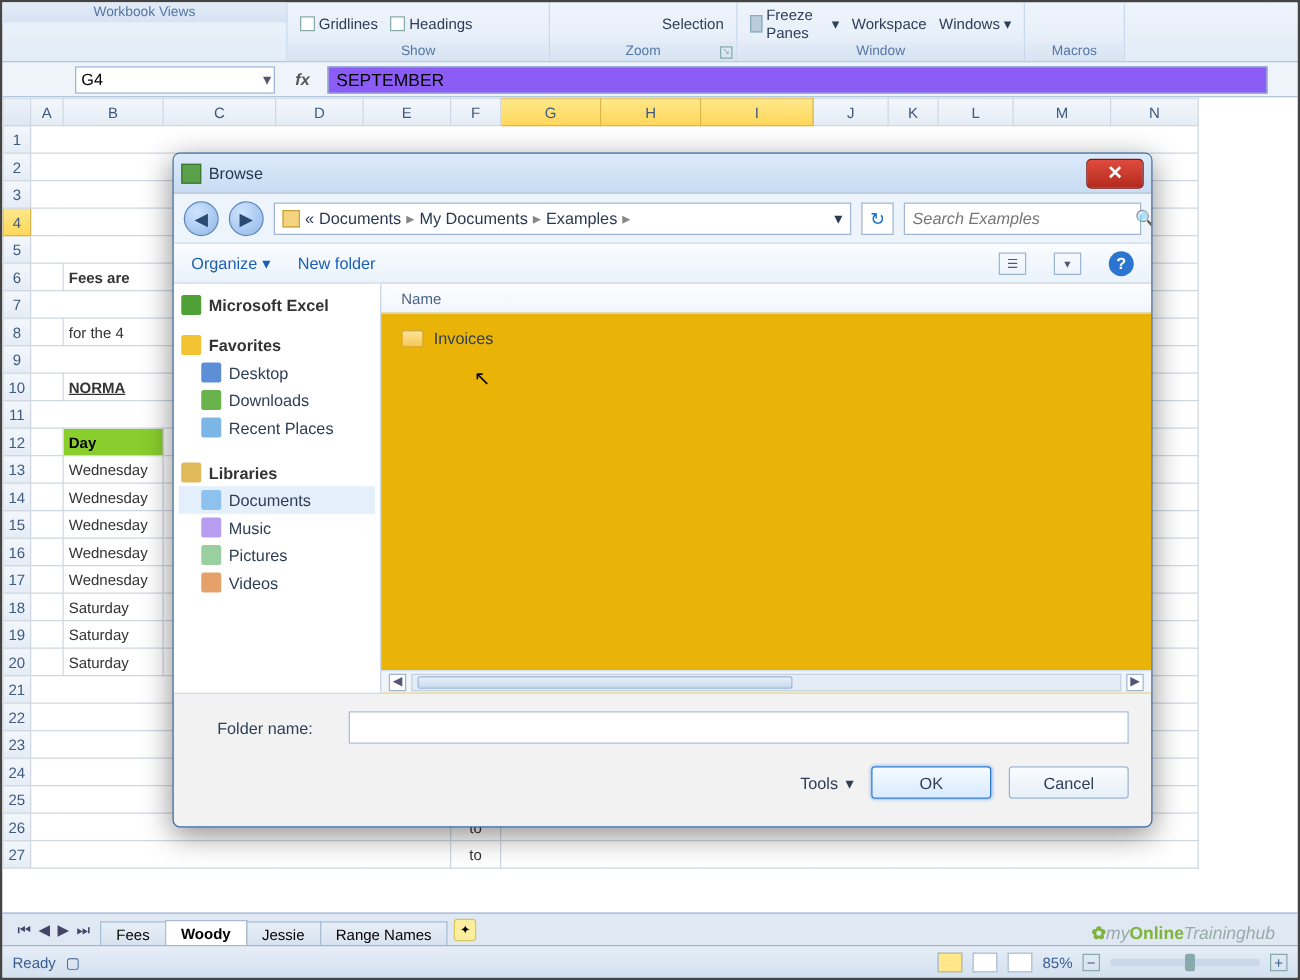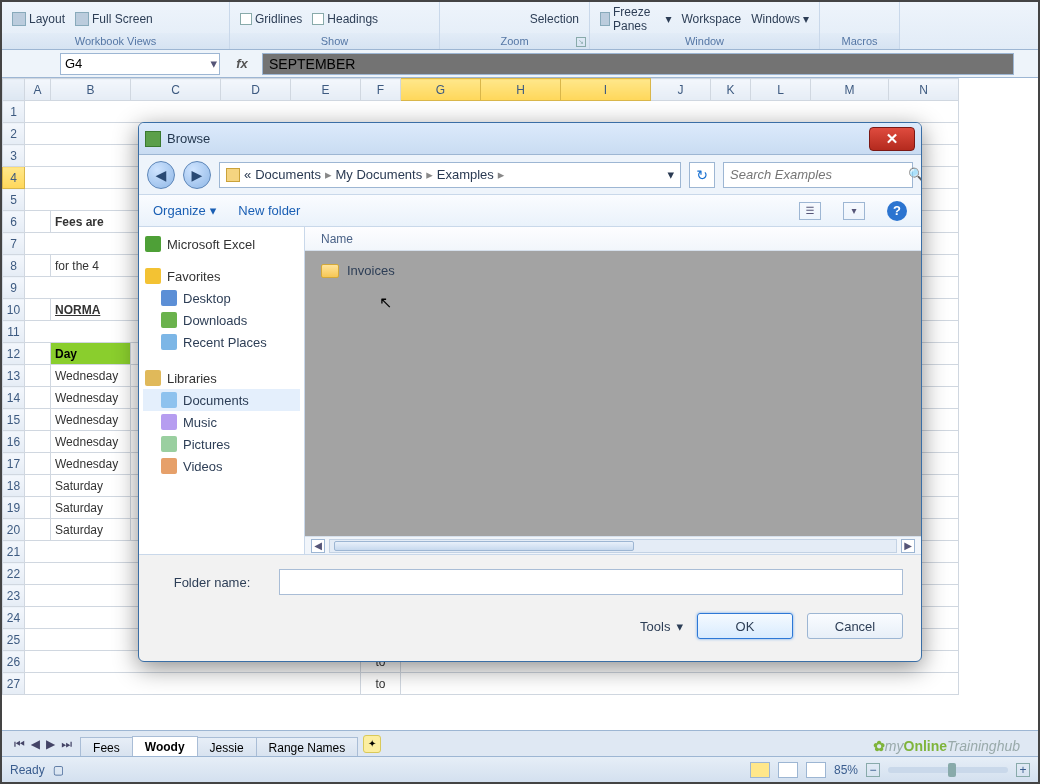--- a/index.html
+++ b/index.html
@@ -26,21 +26,21 @@
 .rbtn .ico { width:14px; height:14px; background:#bcd; border:1px solid #8ab; }
 .chk { width:12px; height:12px; border:1px solid #8aa; display:inline-block; background:#fff; }
 
 
 .formula-bar { position:absolute; top:48px; left:0; right:0; height:28px; display:flex;
   align-items:center; border-bottom:1px solid #9db6d3; background:#eef4fa; }
 .namebox { width:160px; height:22px; margin:0 2px 0 58px; background:#fff; border:1px solid #9db6d3;
   display:flex; align-items:center; padding:0 4px; font-size:13px; position:relative; }
 .namebox .dd { position:absolute; right:2px; color:#557; cursor:pointer; }
 .fx-ico { width:40px; display:flex; justify-content:center; color:#555; font-style:italic; font-weight:bold; font-size:13px; }
-.formula-input { flex:1; height:22px; background:#737373; border:1px solid #9db6d3; margin-right:24px;
+.formula-input { flex:1; height:22px; background:#8b5cf6; border:1px solid #9db6d3; margin-right:24px;
   padding:2px 6px; font-size:14px; }
 
 
 .grid-area { position:absolute; top:76px; left:0; right:0; bottom:52px; background:#fff; overflow:hidden; }
 .sheet { border-collapse:collapse; font-size:12px; }
 .sheet th, .sheet td { border:1px solid #d0d7e0; height:22px; text-align:center; font-weight:normal; color:#333; }
 .sheet th { background:linear-gradient(#f3f7fc,#e5ecf5); font-size:12px; color:#3d5a80; }
 .sheet th.corner{ width:22px; background:linear-gradient(#ecf2f9,#dde7f2); }
 .sheet th.col{ }
 .sheet th.row{ width:22px; }
@@ -109,35 +109,35 @@
 .dlg-toolbar .lft{ display:flex; gap:22px; align-items:center;}
 .dlg-toolbar .lnk{ color:#1a5fb4; font-size:13px; cursor:pointer; display:flex; align-items:center; gap:4px;}
 .dlg-toolbar .sp{ flex:1;}
 .dlg-toolbar .viewdd{ width:22px; height:18px; border:1px solid #9db6d3; cursor:pointer;
   display:flex; align-items:center; justify-content:center; font-size:10px; color:#557;}
 .dlg-toolbar .help{ width:20px; height:20px; border-radius:50%; background:#2b74d0; color:#fff;
   font-weight:bold; text-align:center; line-height:20px; font-size:13px; cursor:pointer;}
 .dlg-body { display:flex; height:328px; border-bottom:1px solid #c9d8ea;}
 .tree { width:166px; border-right:1px solid #c9d8ea; overflow-y:auto; background:#fff; padding:6px 4px;
   font-size:13px; color:#2d3e56;}
-.tree .hdr{ font-weight:normal; color:#333; display:flex; align-items:center; gap:6px; padding:3px 2px;}
+.tree .hdr{ font-weight:bold; color:#333; display:flex; align-items:center; gap:6px; padding:3px 2px;}
 .tree .row{ display:flex; align-items:center; gap:6px; padding:3px 4px 3px 18px; cursor:pointer;}
 .tree .row.sel{ background:#e4effc; }
 .tree .ico-s{ width:16px; height:16px; display:inline-block; border-radius:2px;}
 .tree .i-xls{ background:#4ea037;}
 .tree .i-star{ background:#f3c233;}
 .tree .i-desk{ background:#5c8fd6;}
 .tree .i-down{ background:#6ab24c;}
 .tree .i-rec{ background:#7cb6e6;}
 .tree .i-lib{ background:#e0b95a;}
 .tree .i-doc{ background:#8ec2ee;}
 .tree .i-mus{ background:#b69df0;}
 .tree .i-pic{ background:#9acfa0;}
 .tree .i-vid{ background:#e6a06a;}
-.fileview { flex:1; background:#a3a3a3; display:flex; flex-direction:column;}
+.fileview { flex:1; background:#eab308; display:flex; flex-direction:column;}
 .fv-head { height:24px; border-bottom:1px solid #d6e0ec; display:flex; align-items:center;
   padding-left:16px; font-size:12px; color:#4a6287; background:linear-gradient(#fdfdff,#f2f6fb);}
 .fv-list { flex:1; padding:12px 16px; font-size:13px; color:#2d3e56; position:relative;}
 .fv-item { display:flex; align-items:center; gap:8px; cursor:pointer;}
 .fv-item .fico{ width:18px; height:14px; background:linear-gradient(#ffe39a,#f6c755);
   border:1px solid #d3a83a; border-radius:2px 2px 2px 2px;}
 .cursor-ptr{ position:absolute; left:74px; top:42px; font-size:16px; color:#000;}
 .fv-scroll{ height:18px; border-top:1px solid #d6e0ec; background:#f1f5fa; display:flex; align-items:center; padding:0 6px; gap:4px;}
 .fv-scroll .track{ flex:1; height:14px; background:#e4ecf6; border:1px solid #c3d2e4; position:relative;}
 .fv-scroll .thumb{ position:absolute; left:4px; top:1px; height:10px; width:300px;
@@ -154,30 +154,20 @@
   border-radius:3px; font-size:13px; color:#2d3e56; cursor:pointer;}
 .wbtn.primary{ border:1.5px solid #2d78d6; box-shadow:0 0 3px #6ea7ea; background:linear-gradient(#f5faff,#d8ebfe);}
 </style>
 </head>
 <body>
 
 <div class="app">
 
   <div class="ribbon">
     <div class="group group-views">
-      <div class="group-body">
-        <span class="rbtn">
-            <span class="ico"></span>
-            <span>Layout</span>
-          </span>
-        <span class="rbtn">
-            <span class="ico"></span>
-            <span>Full Screen</span>
-          </span>
-      </div>
       <div class="group-label">
           <span>Workbook Views</span>
         </div>
     </div>
     <div class="group group-show">
       <div class="group-body">
         <span class="rbtn">
             <span class="chk"></span>
             <span>Gridlines</span>
           </span>

